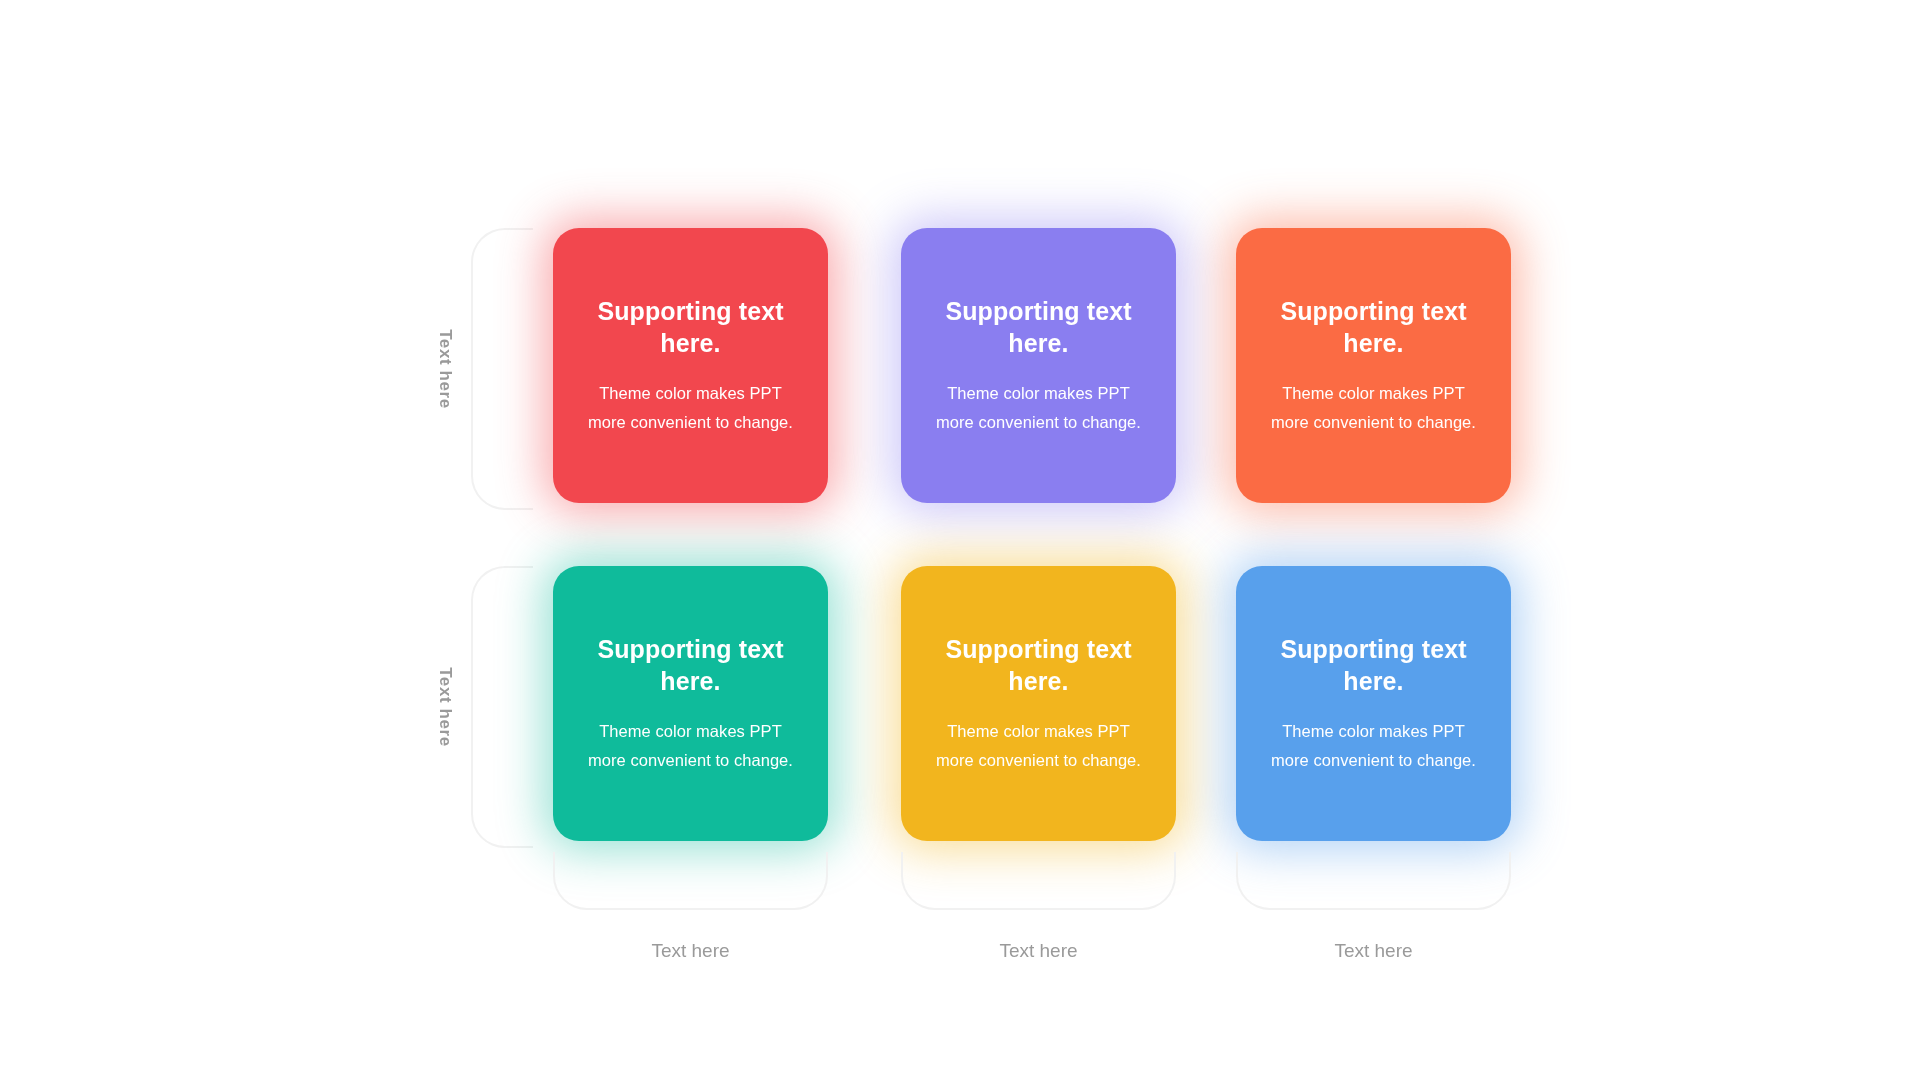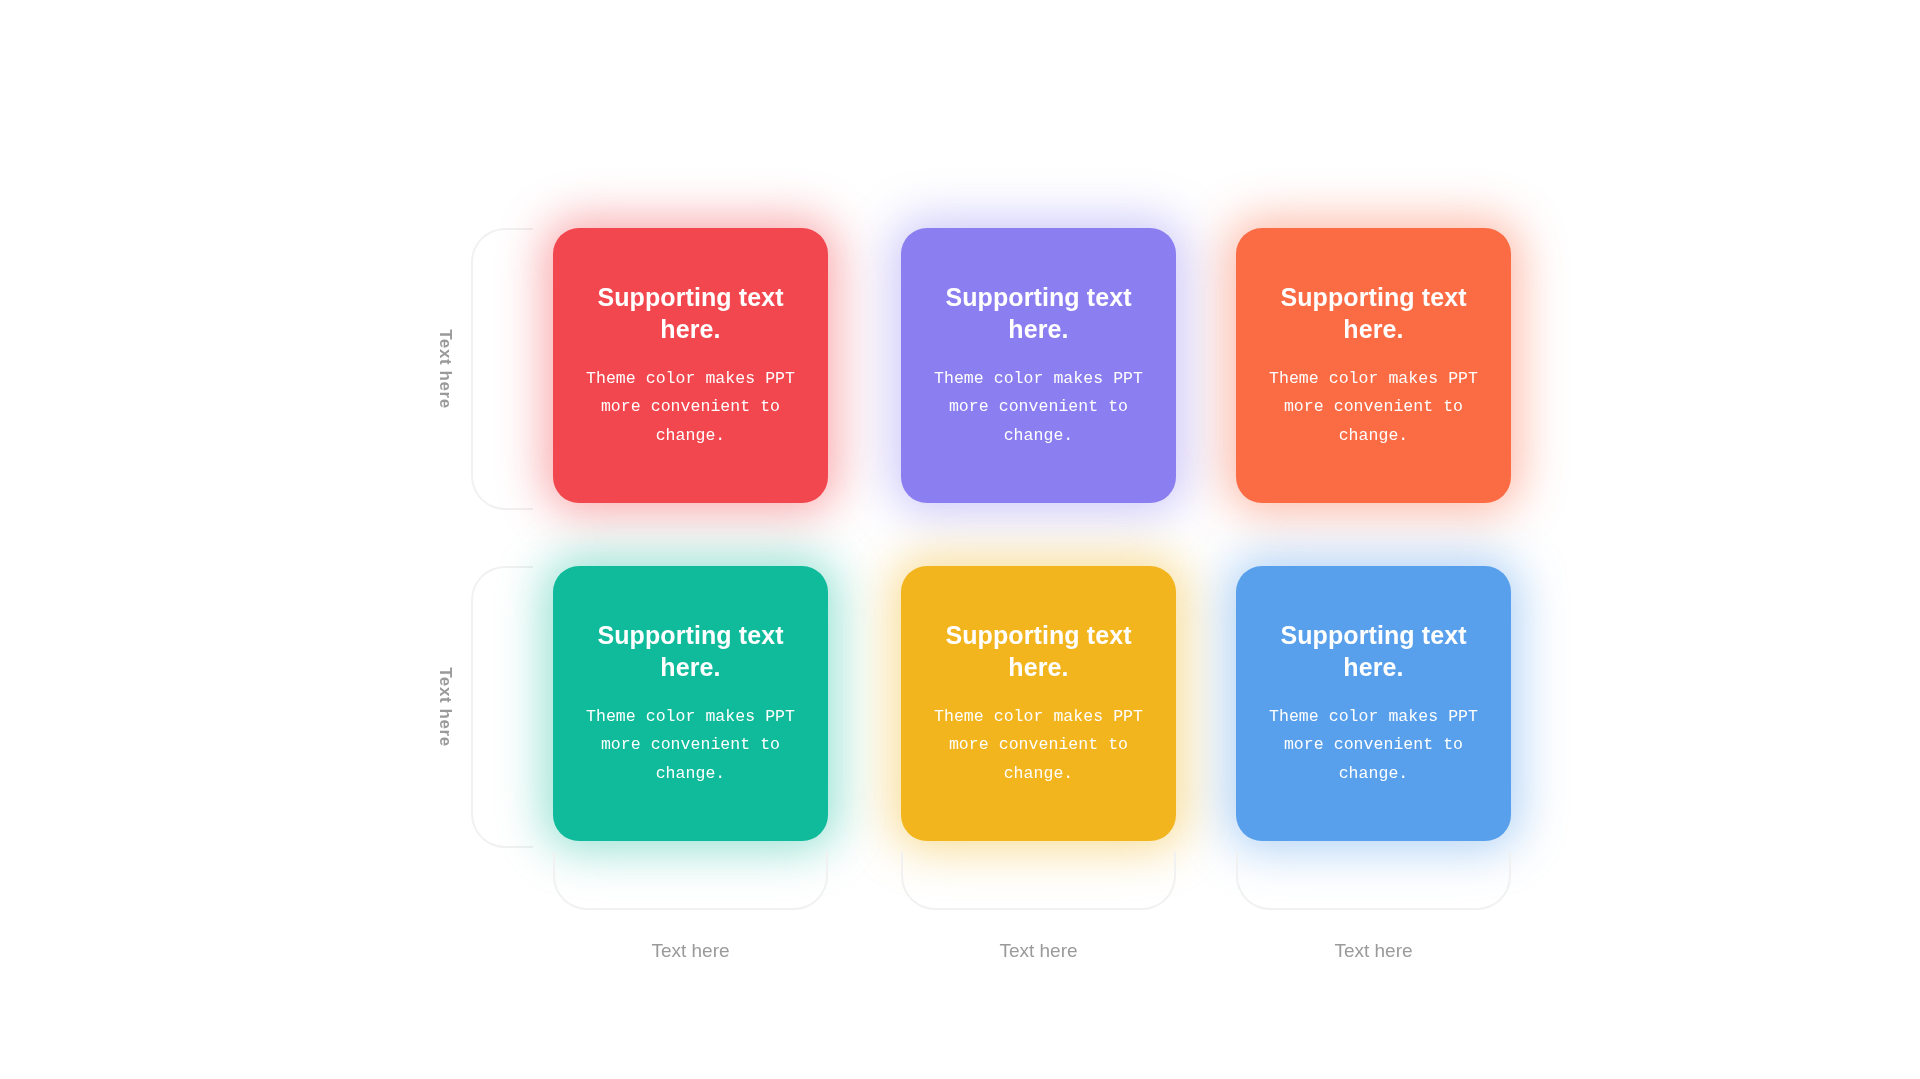--- a/index.html
+++ b/index.html
@@ -97,21 +97,20 @@
     line-height: 1.28;
     margin-bottom: 20px;
     letter-spacing: .1px;
   }
 
   .card-body {
     font-size: 16.5px;
     font-weight: normal;
     line-height: 1.72;
     letter-spacing: .05px;
-    font-family: Liberation Mono, monospace;
   }
 
   
   .p-r1c1 { left: 553px;  top: 228px; }
   .p-r1c2 { left: 901px;  top: 228px; }
   .p-r1c3 { left: 1236px; top: 228px; }
   .p-r2c1 { left: 553px;  top: 566px; }
   .p-r2c2 { left: 901px;  top: 566px; }
   .p-r2c3 { left: 1236px; top: 566px; }
 </style>

